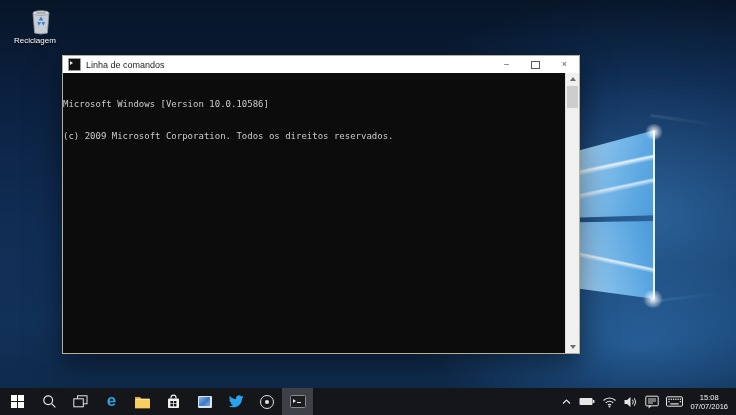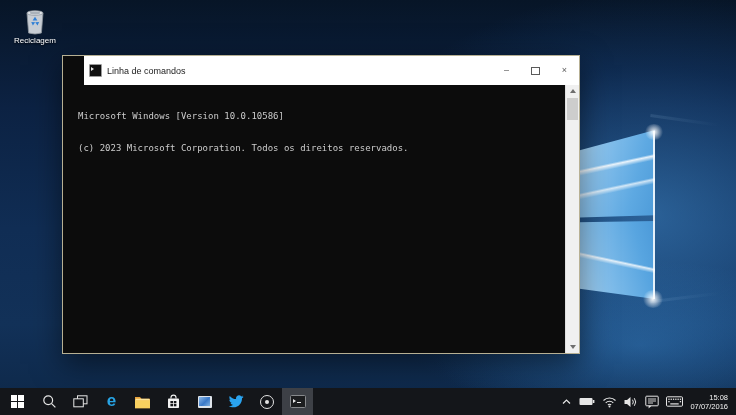--- a/index.html
+++ b/index.html
@@ -28,37 +28,37 @@
   .pane-bottom{left:563px;top:221px;width:92px;height:78px;
     clip-path:polygon(0% 2%,100% 0%,100% 100%,0% 84%);
     background:
       linear-gradient(192deg,transparent 48%,rgba(255,255,255,.8) 50%,transparent 54%),
       linear-gradient(75deg,#bfe1f8 0%,#85c0ec 40%,#58a5e0 80%,#4b99d8 100%);}
   .pane-edge{position:absolute;left:653px;top:131px;width:2px;height:168px;background:rgba(255,255,255,.85);filter:blur(.4px);}
   .glowpt{position:absolute;border-radius:50%;background:radial-gradient(circle,rgba(255,255,255,.95),rgba(255,255,255,0) 70%);}
   .g1{left:644px;top:124px;width:20px;height:16px;}
   .g2{left:642px;top:290px;width:22px;height:18px;}
   
-  .recycle{position:absolute;left:8px;top:7px;width:54px;text-align:center;cursor:default;}
+  .recycle{position:absolute;left:14px;top:7px;width:54px;cursor:default;}
   .recycle svg{display:block;margin:0 auto;}
   .recycle-label{margin-top:1px;font-size:8px;color:#fff;text-shadow:0 1px 2px rgba(0,0,0,.9);}
   
   .window{position:absolute;left:62px;top:55px;width:516px;height:297px;
     border:1px solid #b7b093;box-shadow:0 10px 28px rgba(0,0,0,.5);
     display:flex;flex-direction:column;background:#0c0c0c;}
-  .titlebar{height:29px;background:#ffffff;display:flex;align-items:center;flex:0 0 auto;margin-left:21px;}
+  .titlebar{height:17px;background:#ffffff;display:flex;align-items:center;flex:0 0 auto;}
   .titlebar-icon{width:11px;height:11px;margin:0 5px 0 5px;background:#101010;border:1px solid #9a9a9a;border-radius:1px;position:relative;flex:0 0 auto;}
   .titlebar-icon::before{content:"";position:absolute;left:1px;top:2px;width:0;height:0;
     border-left:3px solid #e8e8e8;border-top:2px solid transparent;border-bottom:2px solid transparent;}
   .window-title{font-size:9px;color:#222;white-space:nowrap;}
   .controls{margin-left:auto;display:flex;height:100%;}
   .ctrl{width:29px;height:100%;display:flex;align-items:center;justify-content:center;color:#5a5a5a;font-size:9px;line-height:1;}
   .ctrl-max span{display:block;width:7px;height:6px;border:1px solid #5a5a5a;}
   .console-body{position:relative;flex:1;background:#0c0c0c;overflow:hidden;}
-  .console-text{position:absolute;left:15px;top:5px;right:16px;
+  .console-text{position:absolute;left:0;top:5px;right:16px;
     font-family:"DejaVu Sans Mono",monospace;font-size:9px;line-height:10.5px;color:#cccccc;white-space:pre;}
   .console-line{min-height:10.5px;}
   
   .scrollbar{position:absolute;top:0;right:0;bottom:0;width:13px;background:#f0f0f0;border-left:1px solid #e0e0e0;}
   .sb-btn{position:absolute;left:0;width:13px;height:12px;display:flex;align-items:center;justify-content:center;}
   .sb-up{top:0;}
   .sb-down{bottom:0;}
   .arr{width:0;height:0;border-left:3px solid transparent;border-right:3px solid transparent;}
   .arr-up{border-bottom:4px solid #6e6e6e;}
   .arr-down{border-top:4px solid #6e6e6e;}
@@ -72,21 +72,21 @@
   .ring{width:12px;height:12px;border:1.4px solid #e4e4e4;border-radius:50%;position:relative;}
   .ring::after{content:"";position:absolute;left:50%;top:50%;width:4px;height:4px;margin:-2px 0 0 -2px;border-radius:50%;background:#e4e4e4;}
   .pinned-app{width:14px;height:12px;background:#dfe4ea;border-radius:1px;padding:1.5px;box-sizing:border-box;}
   .pinned-app i{display:block;width:100%;height:100%;background:linear-gradient(135deg,#8db9e8 0%,#3a79c8 55%,#7fb0e0 100%);}
   .cmd-ic{width:16px;height:13px;background:#1c1d1f;border:1px solid #87898c;border-radius:1.5px;position:relative;box-sizing:border-box;}
   .cmd-ic::before{content:"";position:absolute;left:2px;top:3px;width:0;height:0;
     border-left:3px solid #e8e8e8;border-top:2px solid transparent;border-bottom:2px solid transparent;}
   .cmd-ic::after{content:"";position:absolute;left:6px;top:6px;width:4px;height:1px;background:#e8e8e8;}
   .tray{margin-left:auto;display:flex;align-items:center;padding-right:3px;}
   .tray-item{padding:0 3.5px;height:27px;display:flex;align-items:center;justify-content:center;}
-  .clock{padding:0 5px 0 4px;text-align:right;color:#f4f4f4;font-size:7.5px;line-height:9px;height:27px;
+  .clock{padding:0 5px 0 4px;text-align:center;color:#f4f4f4;font-size:7.5px;line-height:9px;height:27px;
     display:flex;flex-direction:column;justify-content:center;}
 </style>
 </head>
 <body>
 
 <div id="screen">
 
   <div class="wallpaper">
     <div class="ray ray1"></div>
     <div class="ray ray2"></div>
@@ -117,21 +117,21 @@
         <span class="ctrl">–</span>
         <span class="ctrl ctrl-max">
             <span></span>
           </span>
         <span class="ctrl">×</span>
       </span>
     </div>
     <div class="console-body">
       <div class="console-text">
         <div class="console-line">Microsoft Windows [Version 10.0.10586]</div>
-        <div class="console-line">(c) 2023 Microsoft Corporation. Todos os direitos reservados.</div>
+        <div class="console-line">(c) 2009 Microsoft Corporation. Todos os direitos reservados.</div>
         <div class="console-line"></div>
       </div>
       <div class="scrollbar">
         <div class="sb-btn sb-up">
             <span class="arr arr-up"></span>
           </div>
         <div class="sb-thumb"></div>
         <div class="sb-btn sb-down">
             <span class="arr arr-down"></span>
           </div>

